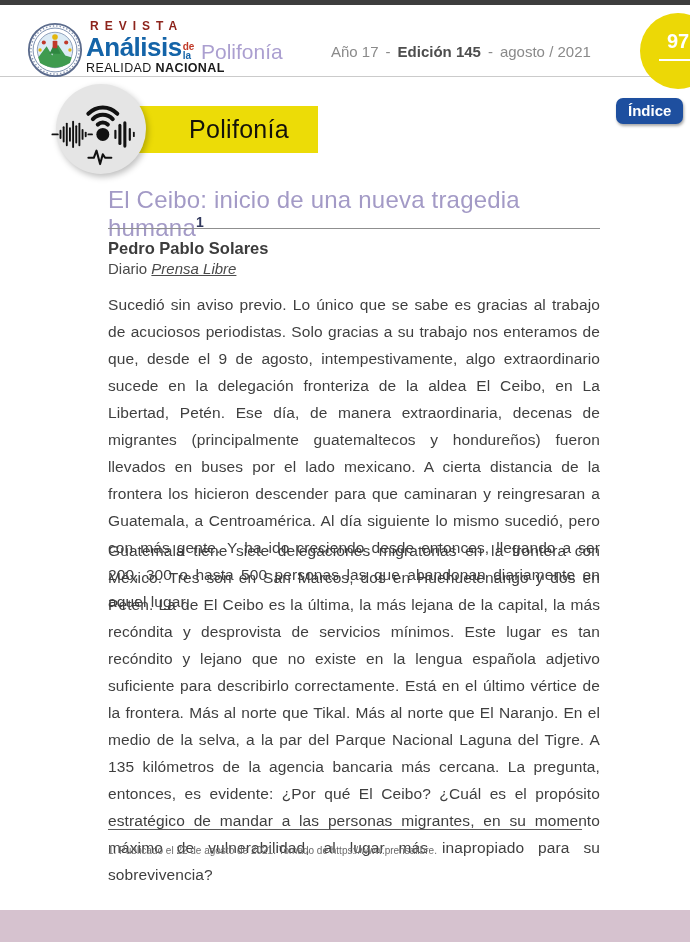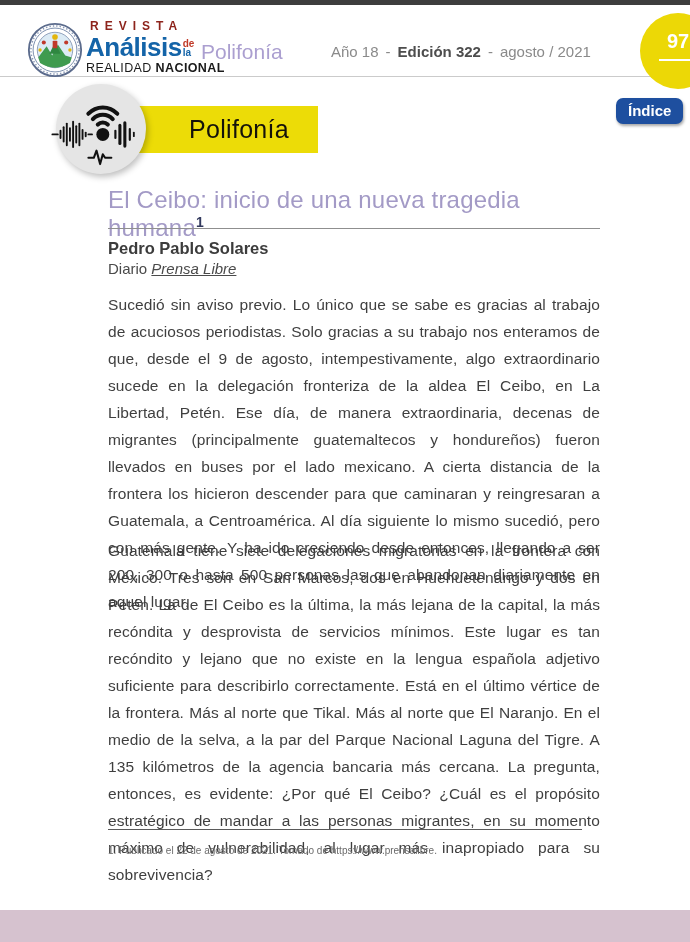--- a/index.html
+++ b/index.html
@@ -10,21 +10,21 @@
   
   .topbar{position:absolute;left:0;top:0;width:690px;height:5px;background:#3d3d3d;}
   .bottombar{position:absolute;left:0;top:910px;width:690px;height:32px;background:#d6c2cf;}
 
   
   .header-rule{position:absolute;left:0;top:76px;width:690px;height:1px;background:#cbcbcb;z-index:0;}
   .logo{position:absolute;left:27px;top:20px;display:flex;align-items:flex-start;z-index:1;}
   .logo-seal{width:56px;height:60px;}
   .logo-text{margin-left:3px;line-height:1;}
   .logo-revista{font-size:12px;font-weight:600;letter-spacing:6px;color:#8d241c;margin-left:4px;}
-  .logo-analisis-row{display:flex;align-items:center;margin-top:2px;}
+  .logo-analisis-row{display:flex;align-items:flex-end;margin-top:2px;}
   .logo-analisis{font-size:26px;font-weight:800;color:#1464a8;letter-spacing:-0.5px;}
   .logo-dela{display:inline-flex;flex-direction:column;margin-left:1px;margin-top:2px;font-size:10px;font-weight:800;line-height:9px;}
   .logo-de{color:#c03a28;}
   .logo-la{color:#1464a8;}
   .logo-realidad-row{font-size:12.5px;color:#1a1a1a;margin-top:2px;letter-spacing:0.4px;}
   .logo-realidad{font-weight:400;}
   .logo-nacional{font-weight:800;}
 
   .header-section-label{position:absolute;left:201px;top:40px;font-size:21px;color:#ab9fd0;z-index:1;}
   .header-meta{position:absolute;left:331px;top:43px;font-size:15px;color:#8a8a8a;z-index:1;white-space:nowrap;}
@@ -102,21 +102,21 @@
       <div class="logo-realidad-row">
         <span class="logo-realidad">REALIDAD</span>
         <span class="logo-nacional">NACIONAL</span>
       </div>
     </div>
   </div>
 
   <div class="header-section-label">Polifonía</div>
 
   <div class="header-meta">
-    <span>Año 18</span><span class="dash">-</span><span class="meta-edition">Edición 322</span><span class="dash">-</span><span>agosto / 2021</span>
+    <span>Año 17</span><span class="dash">-</span><span class="meta-edition">Edición 145</span><span class="dash">-</span><span>agosto / 2021</span>
   </div>
 
   <div class="page-circle">
     <div class="page-number">97</div>
     <div class="page-number-underline"></div>
   </div>
 
   <button class="indice-btn">Índice</button>
 
   <div class="banner-rect">

